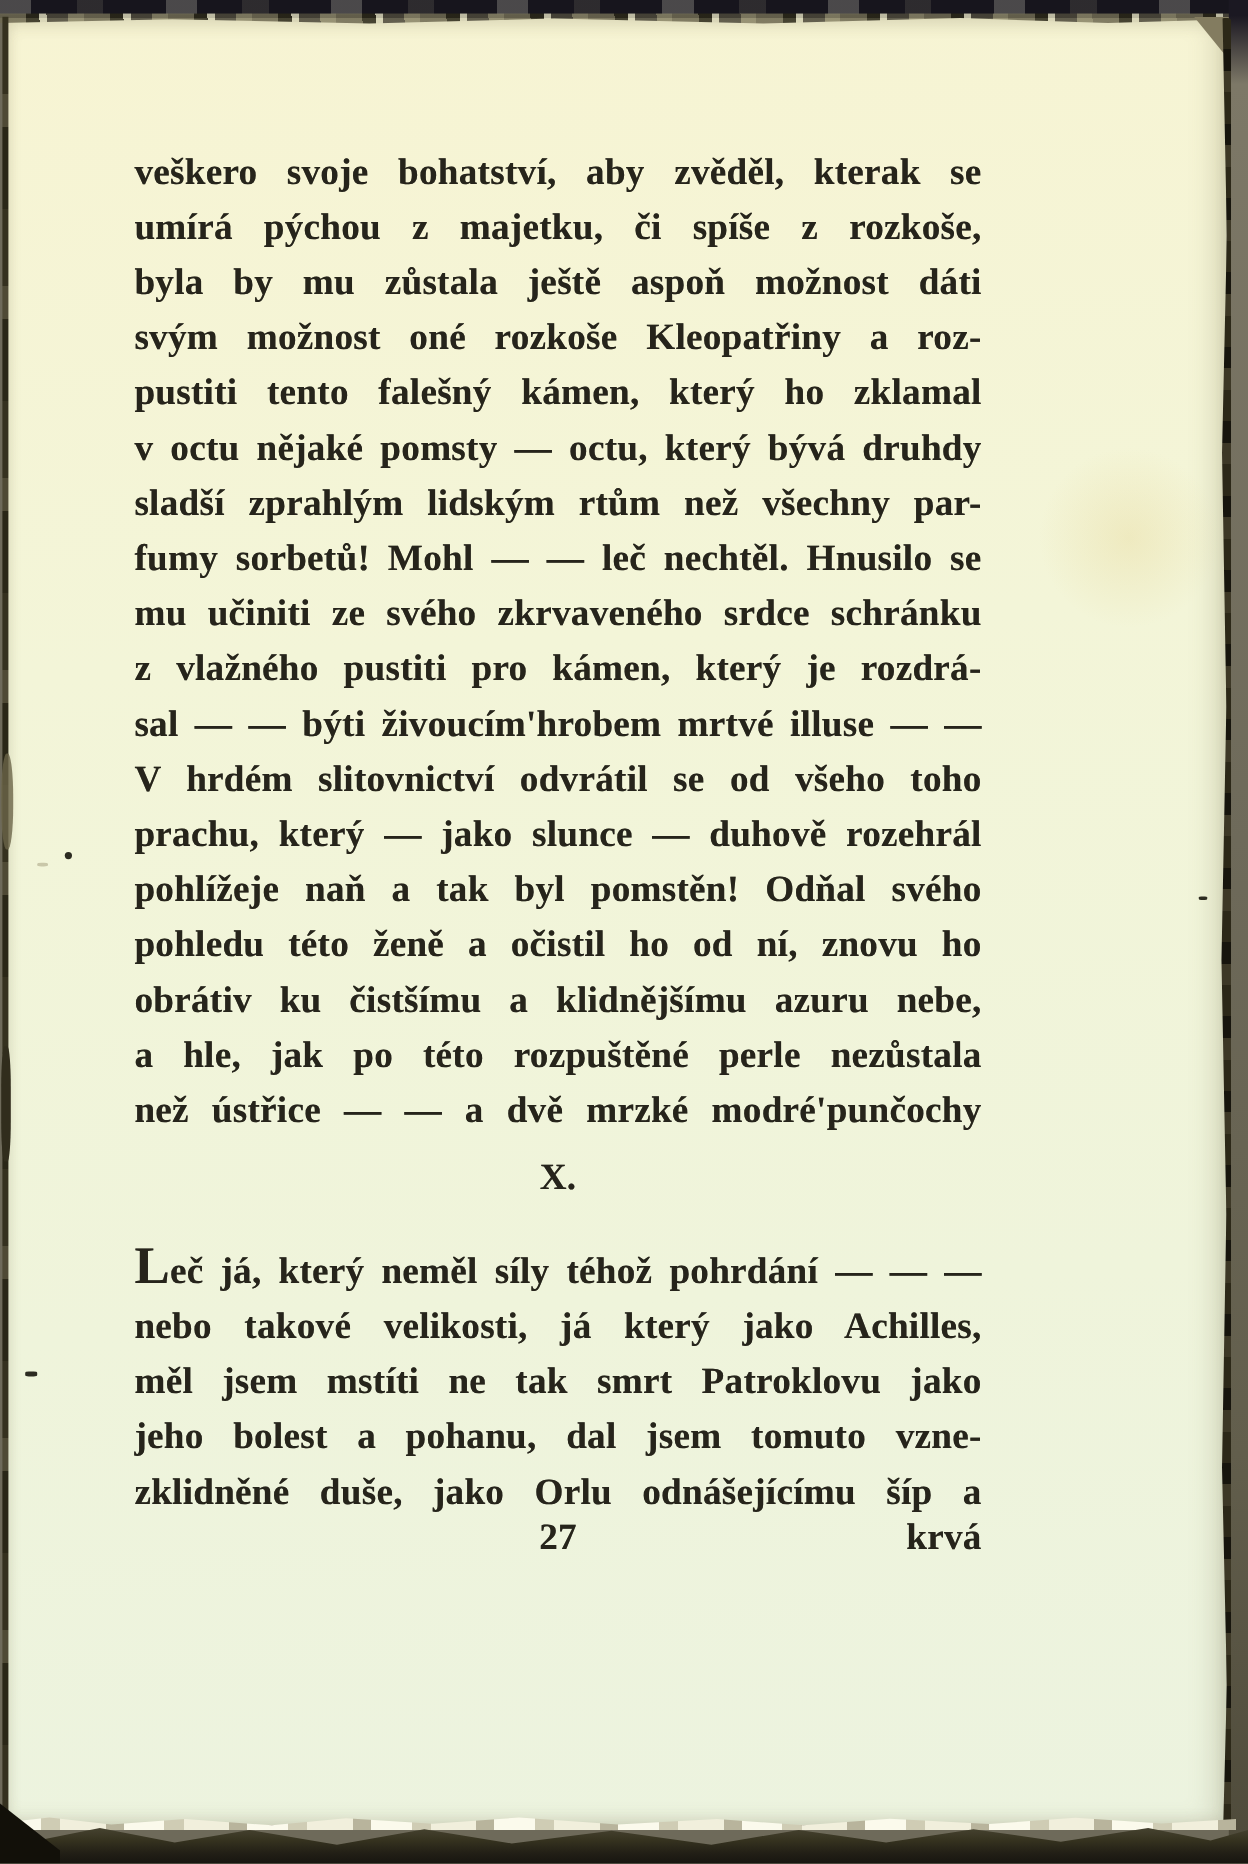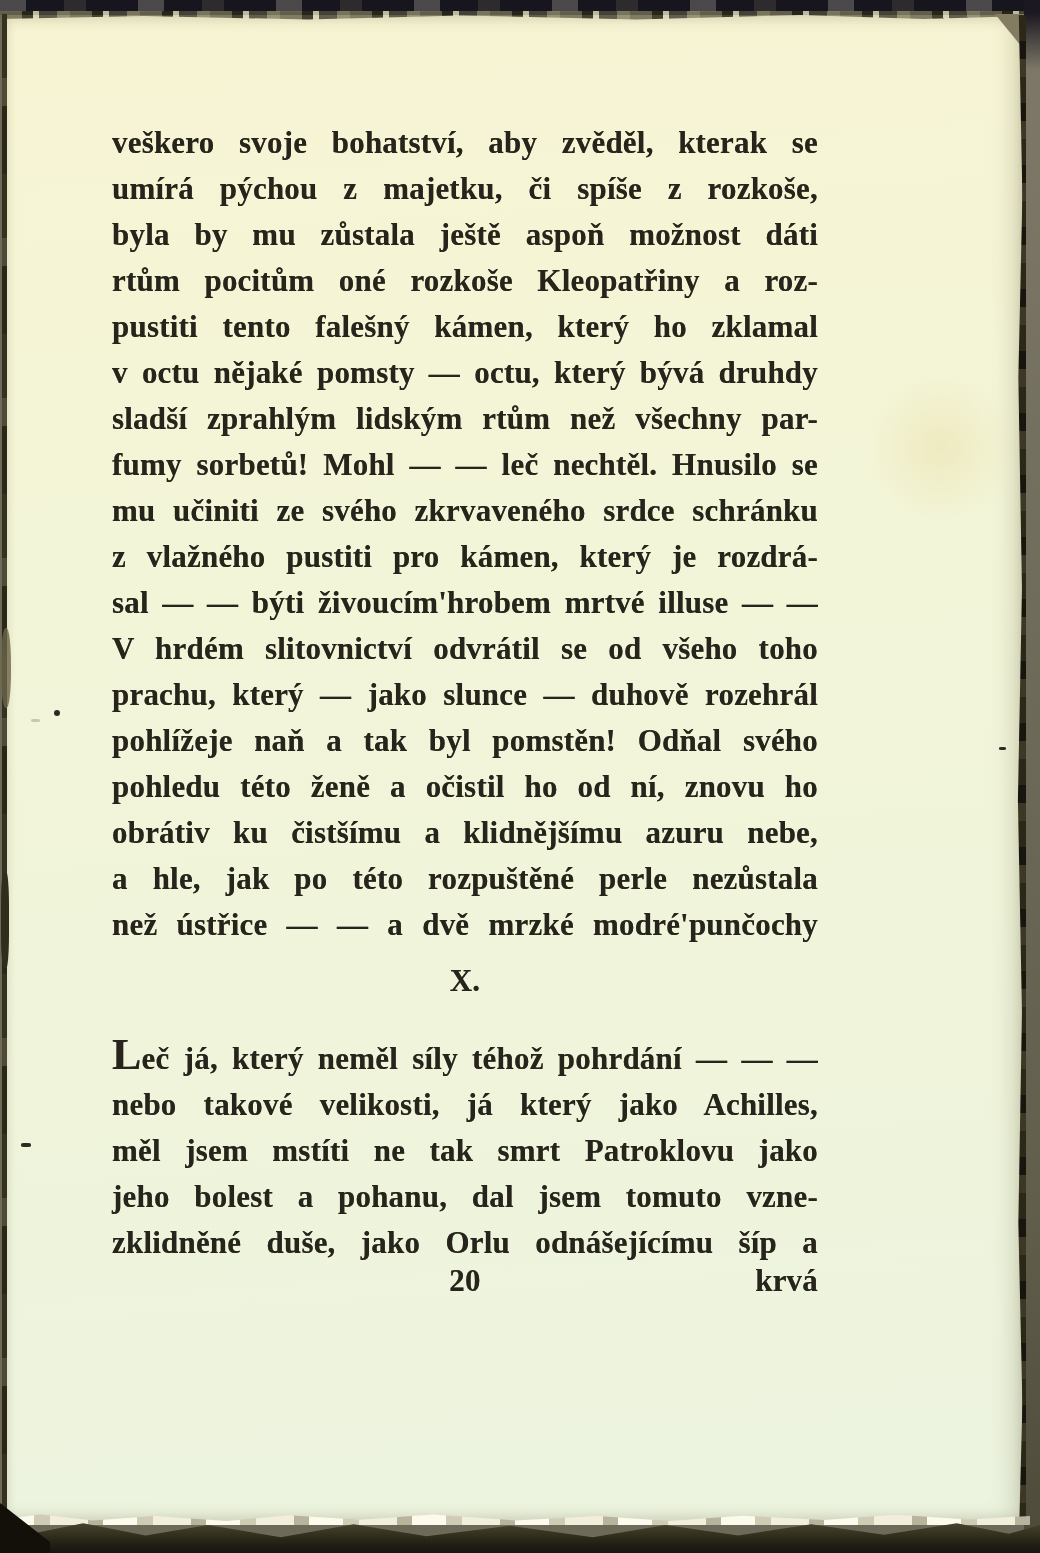--- a/index.html
+++ b/index.html
@@ -96,21 +96,21 @@
 
   <div class="page">
     <div class="stain"></div>
   </div>
 
   <div class="text-col">
     <div class="para">
       <div class="line">veškero svoje bohatství, aby zvěděl, kterak se</div>
       <div class="line">umírá pýchou z majetku, či spíše z rozkoše,</div>
       <div class="line">byla by mu zůstala ještě aspoň možnost dáti</div>
-      <div class="line">rtům pocitům oné rozkoše Kleopatřiny a roz-</div>
+      <div class="line">svým možnost oné rozkoše Kleopatřiny a roz-</div>
       <div class="line">pustiti tento falešný kámen, který ho zklamal</div>
       <div class="line">v octu nějaké pomsty — octu, který bývá druhdy</div>
       <div class="line">sladší zprahlým lidským rtům než všechny par-</div>
       <div class="line">fumy sorbetů! Mohl — — leč nechtěl. Hnusilo se</div>
       <div class="line">mu učiniti ze svého zkrvaveného srdce schránku</div>
       <div class="line">z vlažného pustiti pro kámen, který je rozdrá-</div>
       <div class="line">sal — — býti živoucím'hrobem mrtvé illuse — —</div>
       <div class="line">V hrdém slitovnictví odvrátil se od všeho toho</div>
       <div class="line">prachu, který — jako slunce — duhově rozehrál</div>
       <div class="line">pohlížeje naň a tak byl pomstěn! Odňal svého</div>
@@ -124,21 +124,21 @@
 
     <div class="para para2">
       <div class="line"><span class="initial">L</span><span>eč já, který neměl síly téhož pohrdání — — —</span></div>
       <div class="line">nebo takové velikosti, já který jako Achilles,</div>
       <div class="line">měl jsem mstíti ne tak smrt Patroklovu jako</div>
       <div class="line">jeho bolest a pohanu, dal jsem tomuto vzne-</div>
       <div class="line">zklidněné duše, jako Orlu odnášejícímu šíp a</div>
     </div>
 
     <div class="footer-line">
-      <span class="pagenum">20</span>
+      <span class="pagenum">27</span>
       <span class="catchword">krvá</span>
     </div>
   </div>
 
   <div class="edge-top"></div>
   <div class="edge-top-texture"></div>
   <div class="edge-top-rough"></div>
   <div class="corner-tr"></div>
   <div class="outside-right"></div>
   <div class="edge-right-line"></div>

